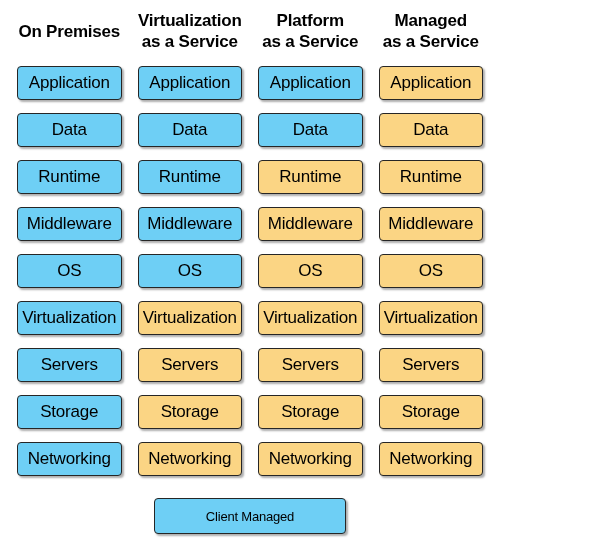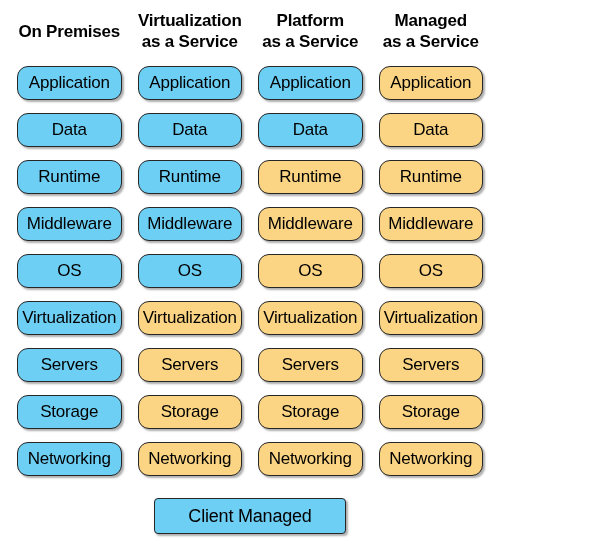--- a/index.html
+++ b/index.html
@@ -43,21 +43,21 @@
   }
   .boxes {
     display: flex;
     flex-direction: column;
     gap: 13px;
     margin-top: 8px;
   }
   .box {
     height: 34px;
     border: 1.4px solid var(--border);
-    border-radius: 11px;
+    border-radius: 4px;
     display: flex;
     align-items: center;
     justify-content: center;
     font-size: 17px;
     letter-spacing: -0.2px;
     box-shadow: 2px 2px 2px rgba(110,110,110,0.55);
     white-space: nowrap;
   }
   .box.client { background: var(--client); }
   .box.provider { background: var(--provider); }
@@ -71,21 +71,21 @@
     justify-content: center;
   }
   .legend-box {
     width: 192px;
     height: 36px;
     border: 1.4px solid var(--border);
     border-radius: 4px;
     display: flex;
     align-items: center;
     justify-content: center;
-    font-size: 18px;
+    font-size: 13px;
     letter-spacing: -0.2px;
     box-shadow: 2px 2px 2px rgba(110,110,110,0.55);
   }
   .legend-box.client { background: var(--client); }
   .legend-box.provider { background: var(--provider); }
 </style>
 </head>
 <body>
 
 <div class="diagram">

